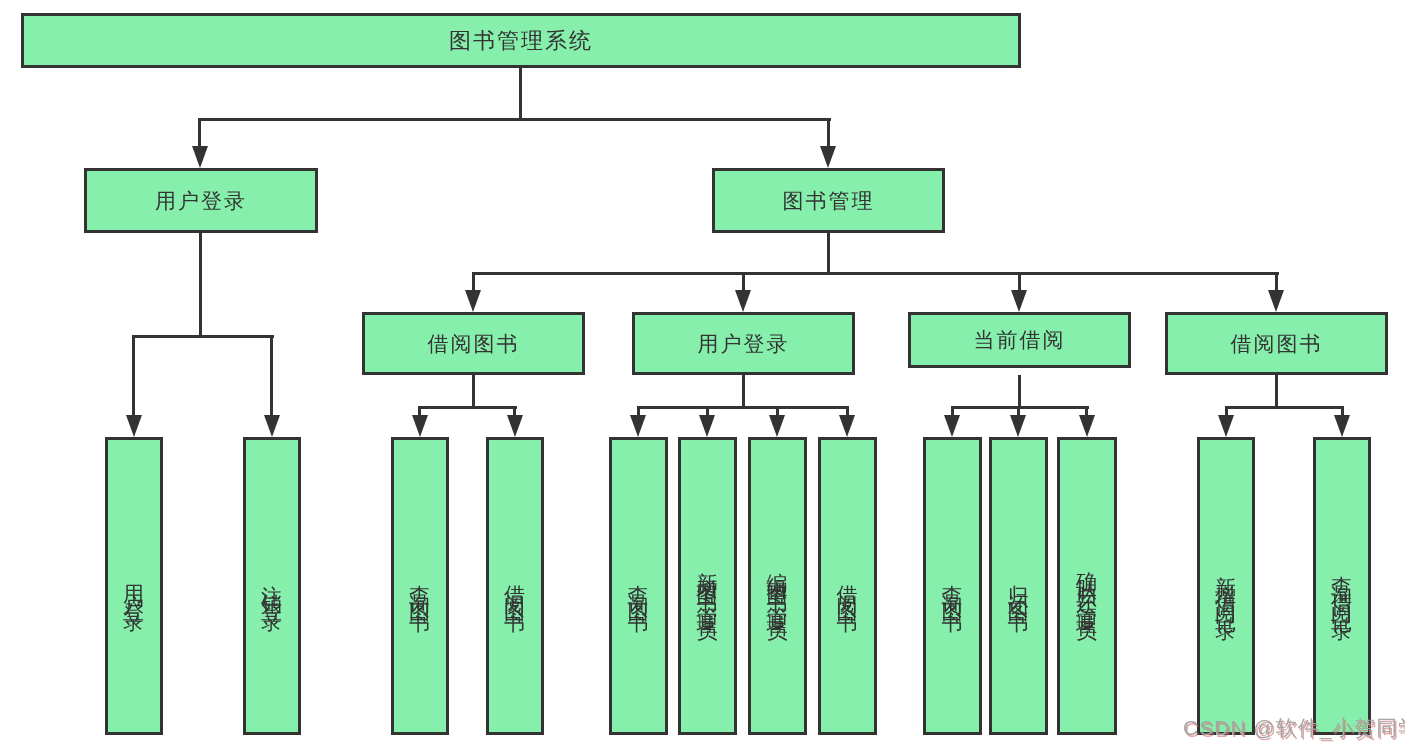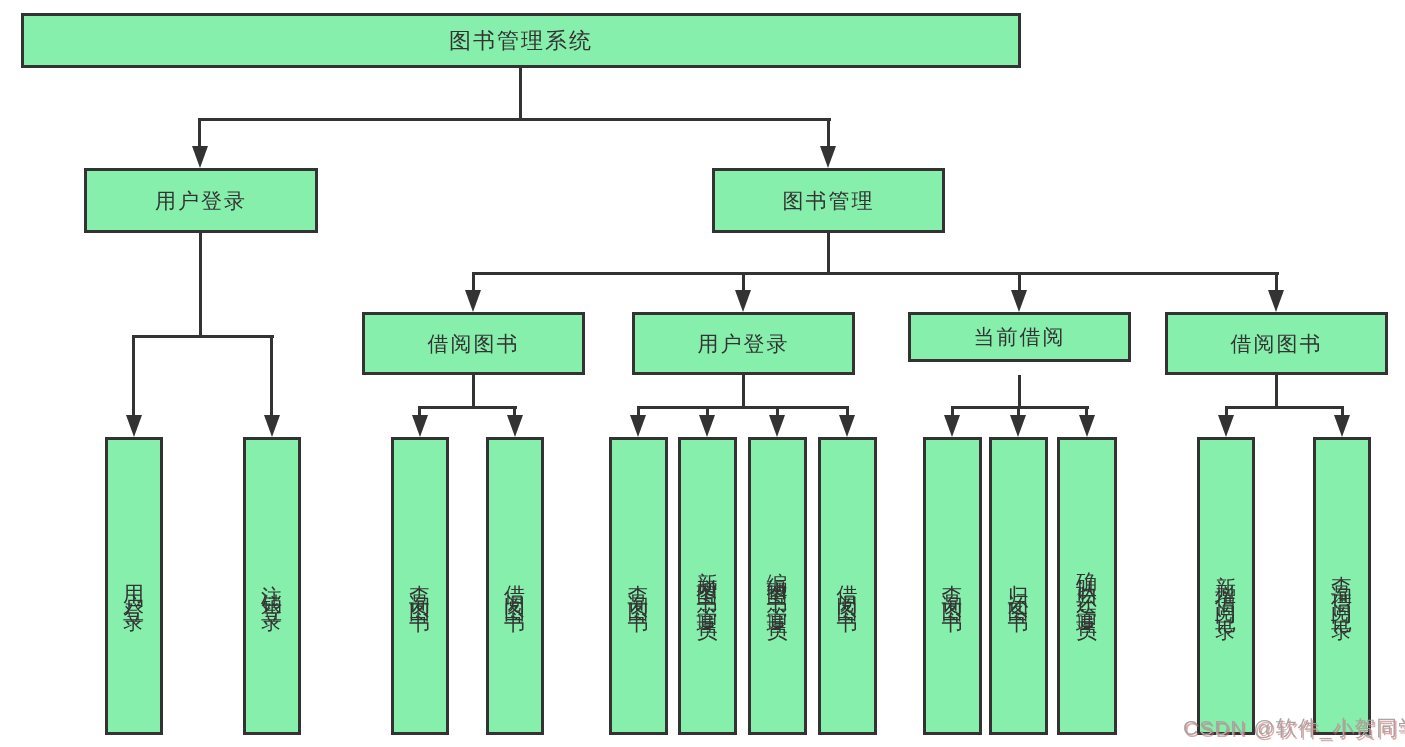--- a/index.html
+++ b/index.html
@@ -51,21 +51,21 @@
   </div>
 
   <div class="box" style="left:362px; top:312px; width:223px; height:63px;">
     <span>借阅图书</span>
   </div>
 
   <div class="box" style="left:632px; top:312px; width:223px; height:63px;">
     <span>用户登录</span>
   </div>
 
-  <div class="box" style="left:908px; top:312px; width:223px; height:50px;">
+  <div class="box" style="left:908px; top:312px; width:223px; height:56px;">
     <span>当前借阅</span>
   </div>
 
   <div class="box" style="left:1165px; top:312px; width:223px; height:63px;">
     <span>借阅图书</span>
   </div>
 
   <div class="box vbox" style="left:105px; top:437px; width:58px; height:298px;">
     <span>用户登录</span>
   </div>

